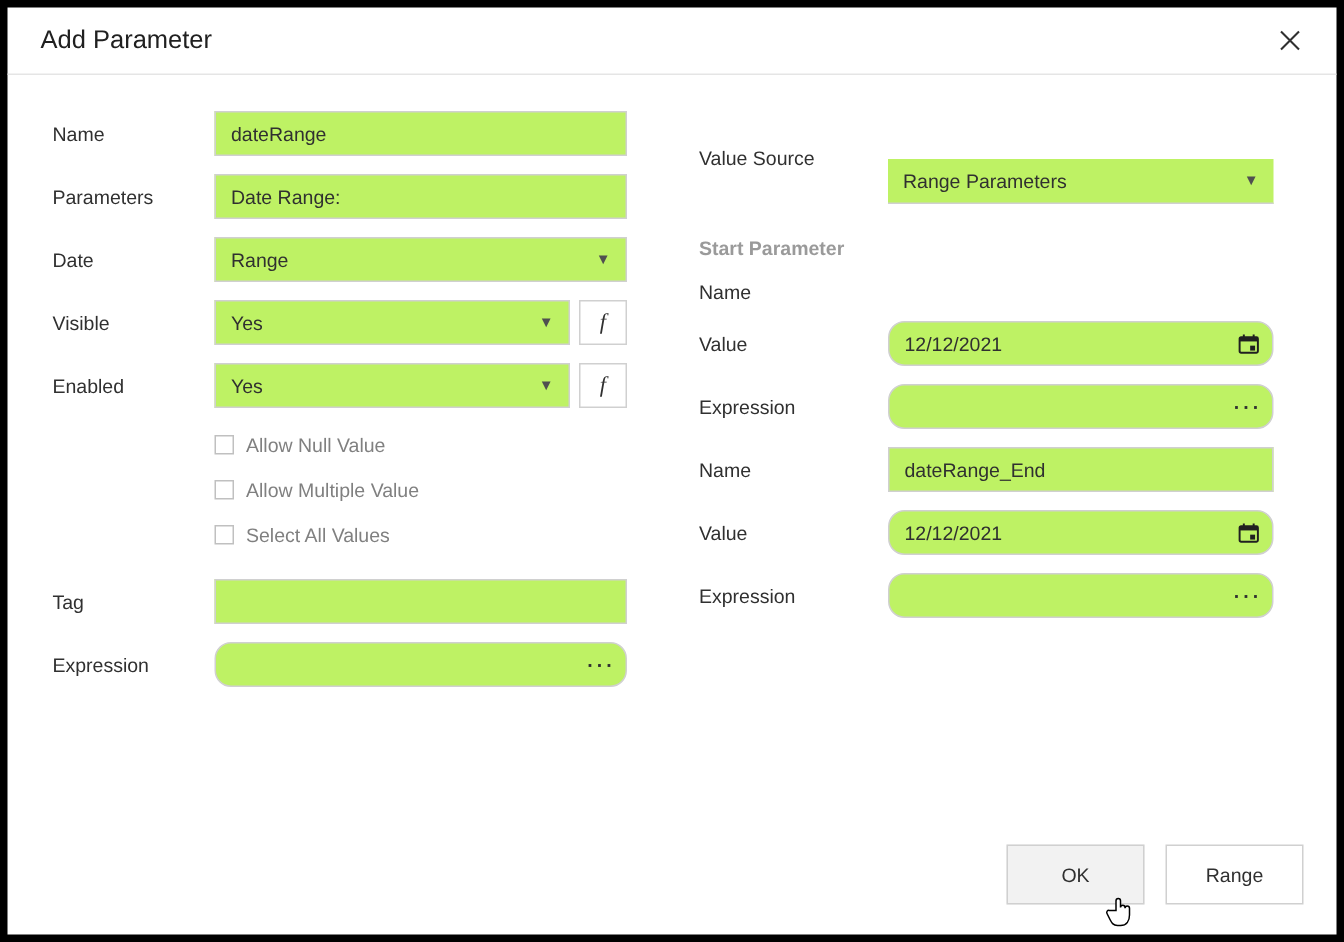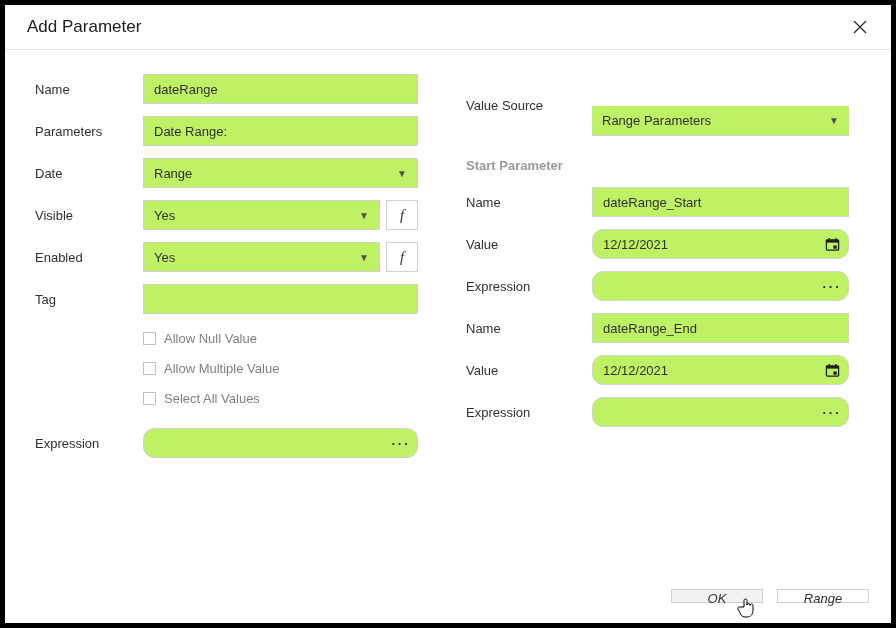--- a/index.html
+++ b/index.html
@@ -138,27 +138,26 @@
   .with-inner-btn { position: relative; padding-right: 30px; border-radius: 11px; }
   .ellipsis-dot { letter-spacing: 2px; font-weight: bold; font-size: 13px; line-height:1; }
   .footer-bar {
     display: flex;
     justify-content: flex-end;
     gap: 14px;
     padding: 10px 22px 20px 22px;
   }
   .btn {
     min-width: 92px;
-    height: 14px;
+    height: 40px;
     border: 1px solid #d0d0d0;
     background: #fff;
     font-size: 13px;
     cursor: pointer;
     color: #303030;
-    font-style: italic;
   }
   .btn.primary {
     background: #f2f2f2;
   }
   .cursor-hand {
     position: absolute;
     left: 732px;
     top: 590px;
     pointer-events: none;
   }
@@ -231,47 +230,47 @@
           <div class="combo">
             <span>Yes</span>
             <span class="caret">▼</span>
           </div>
           <div class="icon-btn">
               <span>f</span>
             </div>
         </div>
       </div>
 
-      <div class="form-row" style="margin-top:10px;">
-        <div class="form-label">Tag</div>
-        <div class="control-wrap">
-          <div class="text-input">
-              <span></span>
-            </div>
-        </div>
-      </div>
-
       <div class="form-row" style="align-items:flex-start; margin-top:6px;">
         <div class="form-label"></div>
         <div style="flex:1">
           <div class="check-row">
             <div class="check-box"></div>
             <span class="check-label">Allow Null Value</span>
           </div>
           <div class="check-row">
             <div class="check-box"></div>
             <span class="check-label">Allow Multiple Value</span>
           </div>
           <div class="check-row">
             <div class="check-box"></div>
             <span class="check-label">Select All Values</span>
           </div>
         </div>
       </div>
 
+      <div class="form-row" style="margin-top:10px;">
+        <div class="form-label">Tag</div>
+        <div class="control-wrap">
+          <div class="text-input">
+              <span></span>
+            </div>
+        </div>
+      </div>
+
       <div class="form-row">
         <div class="form-label">Expression</div>
         <div class="control-wrap">
           <div class="text-input with-inner-btn">
             <span></span>
             <button class="ellipsis-btn">
                 <span class="ellipsis-dot">···</span>
               </button>
           </div>
         </div>
@@ -288,25 +287,20 @@
             <span>Range Parameters</span>
             <span class="caret">▼</span>
           </div>
         </div>
       </div>
 
       <h4 class="section-heading">Start Parameter</h4>
 
       <div class="form-row">
         <div class="form-label" style="width:126px;">Name</div>
-        <div class="control-wrap">
-          <div class="text-input">
-              <span>dateRange_Start</span>
-            </div>
-        </div>
       </div>
 
       <div class="form-row">
         <div class="form-label" style="width:126px;">Value</div>
         <div class="control-wrap">
           <div class="text-input with-inner-btn">
             <span>12/12/2021</span>
             <button class="calendar-btn">
               <svg width="15" height="15" viewBox="0 0 16 16">
                   <rect x="1.5" y="3" width="13" height="11" rx="1" fill="none" stroke="#202020" stroke-width="1.4"></rect>

